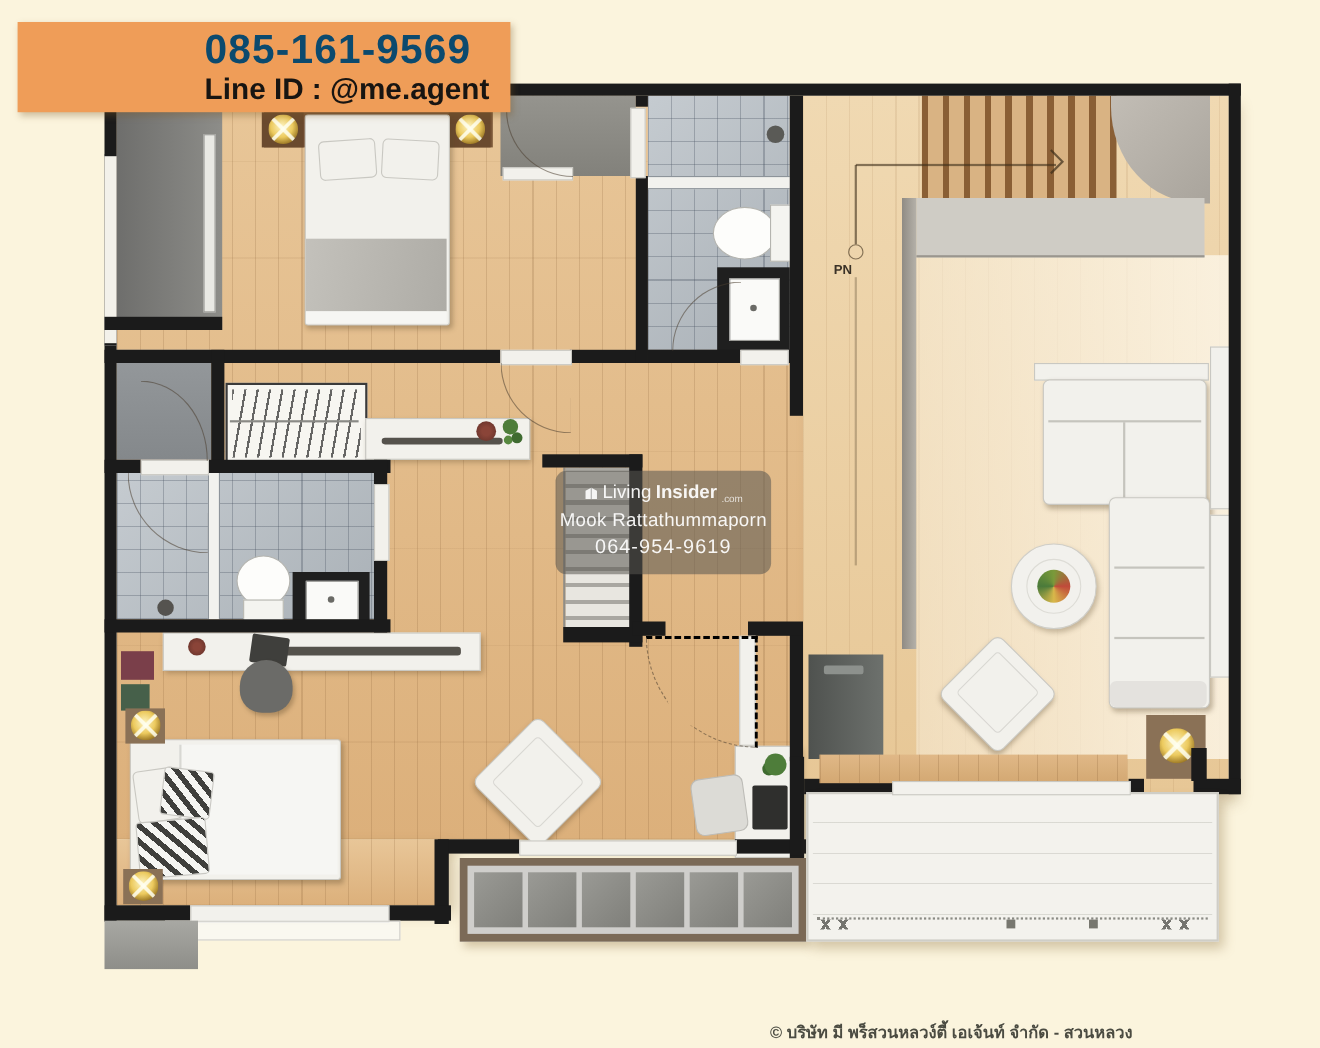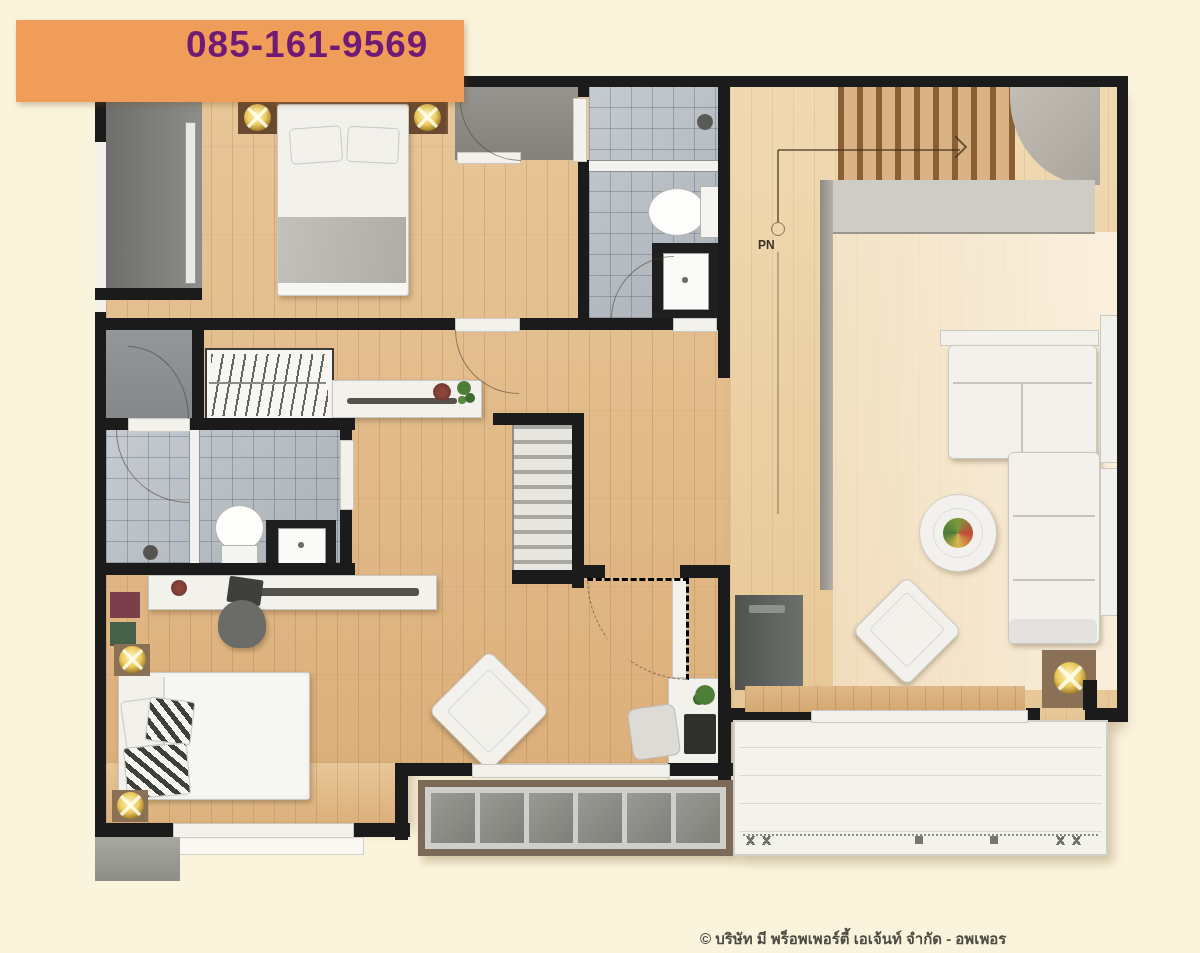--- a/index.html
+++ b/index.html
@@ -34,21 +34,21 @@
     background:
      linear-gradient(45deg, transparent 44%, rgba(255,255,240,.85) 47% 53%, transparent 56%),
      linear-gradient(-45deg, transparent 44%, rgba(255,255,240,.85) 47% 53%, transparent 56%),
      radial-gradient(circle at 45% 40%, #fdf3c0 0%, #ecca5e 45%, #94701f 78%, #6b4f16 100%);}
   .xmark{position:absolute;width:15px;height:9px;opacity:.75;background:
      linear-gradient(55deg,transparent 42%,#4a4a46 42% 58%,transparent 58%),
      linear-gradient(-55deg,transparent 42%,#4a4a46 42% 58%,transparent 58%);}
   #banner{position:absolute;left:16px;top:20px;width:448px;height:82px;background:var(--banner-orange);box-shadow:2px 3px 6px rgba(120,90,40,.35)}
   #me-logo{position:absolute;left:20px;top:-8px;font-size:76px;font-weight:900;letter-spacing:-4px;color:#fff;
     text-shadow:-3px -3px 0 #141414,3px -3px 0 #141414,-3px 3px 0 #141414,3px 3px 0 #141414,0 3px 0 #141414,3px 0 0 #141414,0 -3px 0 #141414,-3px 0 0 #141414;}
-  #banner-phone{position:absolute;left:170px;top:4px;font-size:37px;font-weight:800;color:#701a75;letter-spacing:1px}
+  #banner-phone{position:absolute;left:170px;top:4px;font-size:37px;font-weight:800;color:#0c4a6e;letter-spacing:1px}
   #banner-line{position:absolute;left:170px;top:46px;font-size:27px;font-weight:800;color:#181512}
   #watermark{position:absolute;left:505px;top:428px;width:196px;height:94px;border-radius:10px;
     background:rgba(88,85,80,.55);color:rgba(255,255,255,.93);text-align:center;padding-top:10px;box-sizing:border-box}
   #wm-line1{display:flex;align-items:center;justify-content:center;gap:4px;font-size:17px}
   #wm-line1 .lt{font-weight:300}
   #wm-line1 .bd{font-weight:700}
   #wm-line1 .tld{font-size:9px;opacity:.8;align-self:flex-end}
   #wm-name{font-size:17px;font-weight:300;white-space:nowrap;margin-top:5px;letter-spacing:.3px}
   #wm-phone{font-size:18px;font-weight:300;margin-top:4px;letter-spacing:1px}
   #footer-copy{position:absolute;left:700px;top:927px;width:430px;font-size:15px;font-weight:700;color:#4b4b41;
@@ -266,18 +266,32 @@
     <div class="xmark" style="left:318px;top:114px"></div>
     <div class="xmark" style="left:334px;top:114px"></div>
     <div class="abs" style="left:180px;top:114px;width:8px;height:8px;background:#77776f"></div>
     <div class="abs" style="left:255px;top:114px;width:8px;height:8px;background:#77776f"></div>
   </div>
   <div class="abs" style="left:745px;top:686px;width:280px;height:26px;background:repeating-linear-gradient(90deg,rgba(120,80,40,.2) 0 1px,transparent 1px 18px),linear-gradient(180deg,#e0b887,#d3a872)"></div>
   <div class="abs whitebox" style="left:811px;top:710px;width:215px;height:11px"></div>
 
   <div id="banner">
     <div id="banner-phone">085-161-9569</div>
-  </div>
-
-
-  <div id="footer-copy">© บริษัท มี พร็อพเพอร์ตี้ เอเจ้นท์ จำกัด - อพเพอร</div>
+    <div id="banner-line">Line ID : @me.agent</div>
+  </div>
+
+  <div id="watermark">
+    <div id="wm-line1">
+      <svg width="13" height="13" viewBox="0 0 10 10">
+          <path d="M1 3.2 5 1l4 2.2V9H1z" fill="#ffffff" opacity=".9"></path>
+          <path d="M5 1v8" stroke="#999" stroke-width=".6"></path>
+        </svg>
+      <span class="lt">Living</span>
+        <span class="bd">Insider</span>
+        <span class="tld">.com</span>
+    </div>
+    <div id="wm-name">Mook Rattathummaporn</div>
+    <div id="wm-phone">064-954-9619</div>
+  </div>
+
+  <div id="footer-copy">© บริษัท มี พร็สวนหลวง์ตี้ เอเจ้นท์ จำกัด - สวนหลวง</div>
 
 </div>
 
 </body></html>

